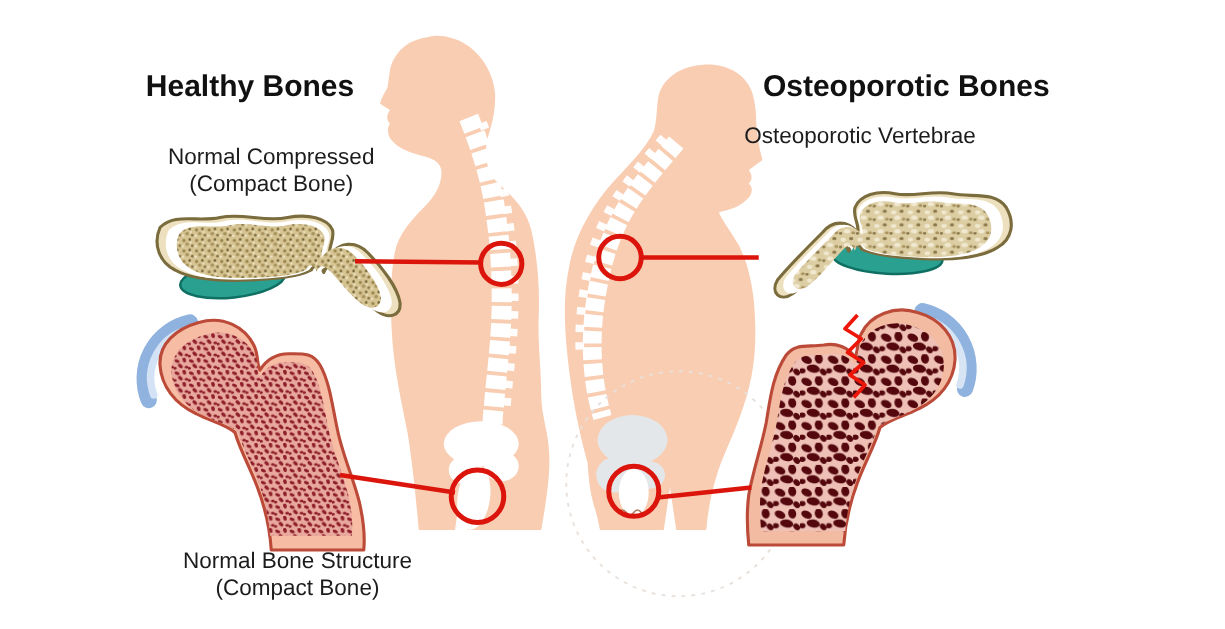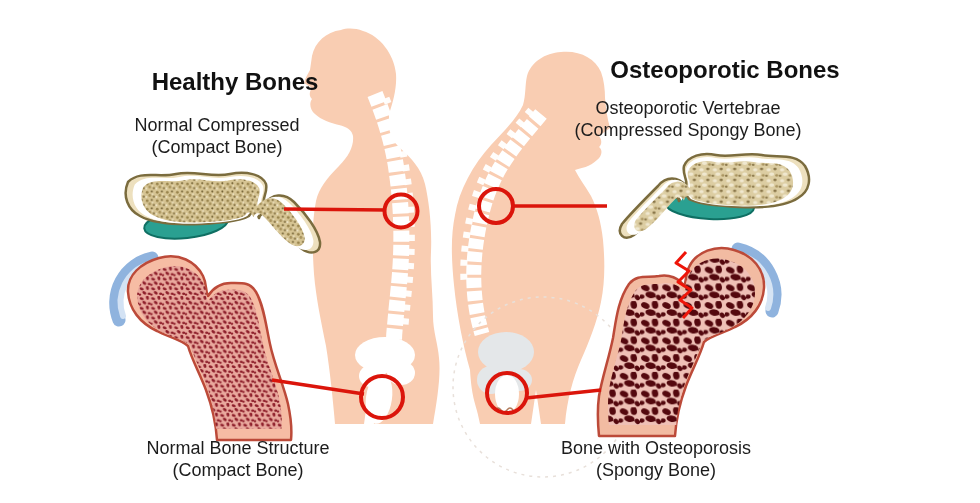--- a/index.html
+++ b/index.html
@@ -193,36 +193,31 @@
       <line x1="272" y1="380" x2="364" y2="394" stroke-width="3.5"></line>
       <line x1="512" y1="206" x2="607" y2="206" stroke-width="3.5"></line>
       <line x1="526" y1="398" x2="601" y2="390" stroke-width="3.5"></line>
       <circle cx="401" cy="211" r="16.5" stroke-width="4"></circle>
       <circle cx="382" cy="397" r="21" stroke-width="4"></circle>
       <circle cx="496" cy="206" r="17" stroke-width="4"></circle>
       <circle cx="507" cy="393" r="20" stroke-width="4"></circle>
     </g>
   </svg>
 
-  <div class="heading" style="left:200px;top:68px;margin-left:35px;">Healthy Bones</div>
+  <div class="heading" style="left:200px;top:56px;">Healthy Bones</div>
   <div class="heading" style="left:725px;top:56px;text-align:right;">Osteoporotic Bones</div>
 
   <div class="label" style="left:217px;top:114px;">
     <div>Normal Compressed</div>
     <div>(Compact Bone)</div>
   </div>
 
   <div class="label" style="left:688px;top:97px;">
     <div>Osteoporotic Vertebrae</div>
-    <div>(Compressed Spongy Bone)</div>
   </div>
 
   <div class="label" style="left:238px;top:437px;">
     <div>Normal Bone Structure</div>
     <div>(Compact Bone)</div>
   </div>
 
-  <div class="label" style="left:656px;top:437px;">
-    <div>Bone with Osteoporosis</div>
-    <div>(Spongy Bone)</div>
-  </div>
 
 </div>
 
 </body></html>

